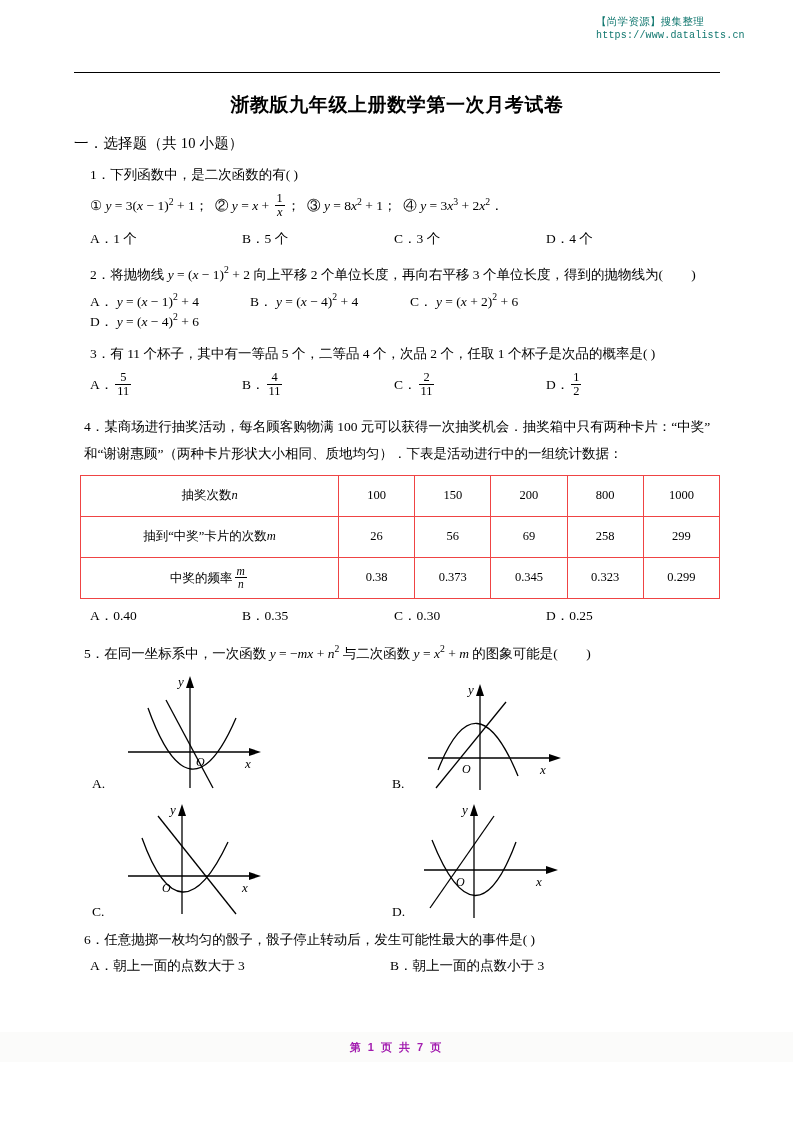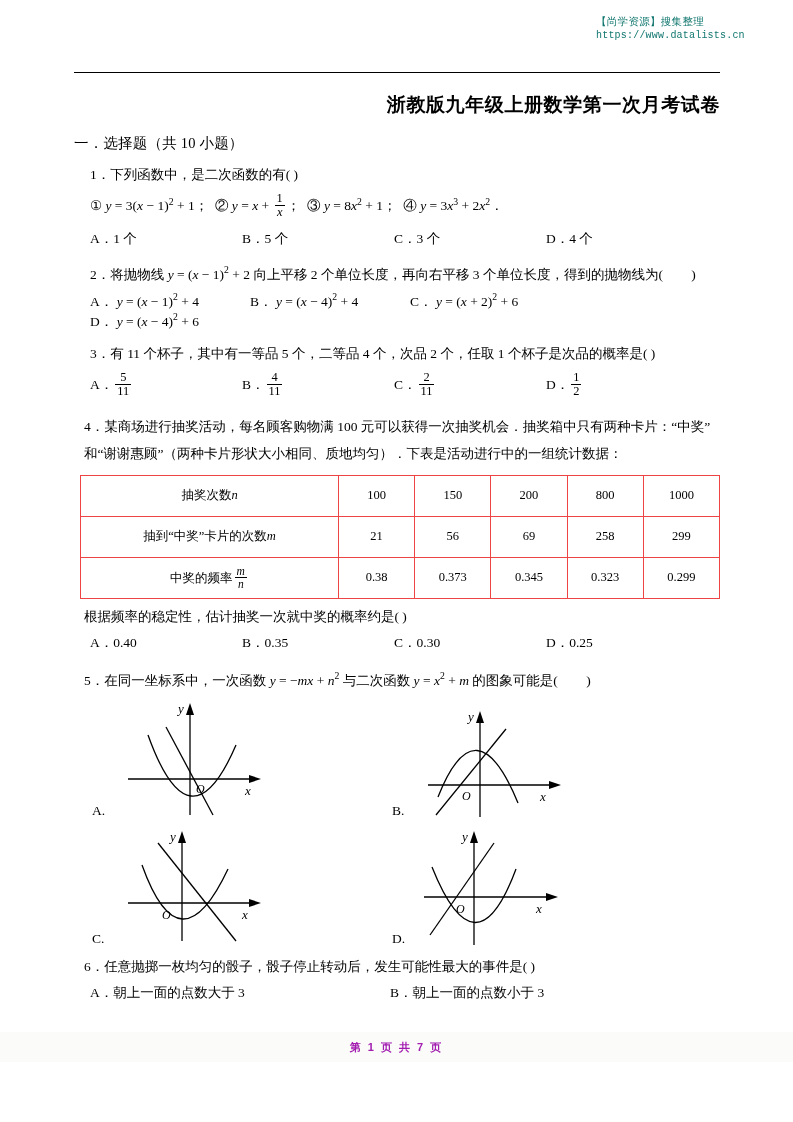--- a/index.html
+++ b/index.html
@@ -56,21 +56,21 @@
 
   
   .content {
     position: absolute;
     top: 92px;
     left: 74px;
     width: 646px;
   }
 
   .doc-title {
-    text-align: right;
+    text-align: center;
     font-size: 19px;
     font-weight: bold;
     letter-spacing: .6px;
     margin: 0 0 16px 0;
     font-family: "Liberation Serif", "DejaVu Serif", serif;
   }
 
   .section-head {
     font-size: 14.5px;
     font-weight: normal;
@@ -235,38 +235,37 @@
           <tr>
         <td class="rowhead">抽奖次数<span class="mi">n</span></td>
         <td>100</td>
         <td>150</td>
         <td>200</td>
         <td>800</td>
         <td>1000</td>
       </tr>
       <tr>
         <td class="rowhead">抽到“中奖”卡片的次数<span class="mi">m</span></td>
-        <td>21</td>
+        <td>26</td>
         <td>56</td>
         <td>69</td>
         <td>258</td>
         <td>299</td>
       </tr>
       <tr>
         <td class="rowhead">中奖的频率<span class="frac"><span class="num"><span class="mi">m</span></span><span class="den"><span class="mi">n</span></span></span></td>
         <td>0.38</td>
         <td>0.373</td>
         <td>0.345</td>
         <td>0.323</td>
         <td>0.299</td>
       </tr>
     </tbody>
       </table>
 
-    <div class="q" style="padding-left:10px;">根据频率的稳定性，估计抽奖一次就中奖的概率约是(          )</div>
     <div class="opts four" style="padding-left:16px;margin-bottom:16px;">
       <span class="opt">A．0.40</span><span class="opt">B．0.35</span><span class="opt">C．0.30</span><span class="opt">D．0.25</span>
     </div>
 
     <div class="q q-stem" style="padding-left:10px;">
       <span>5．</span>在同一坐标系中，一次函数&nbsp;<span class="mi">y</span>&nbsp;=&nbsp;−<span class="mi">mx</span>&nbsp;+&nbsp;<span class="mi">n</span><sup class="pwn">2</sup> 与二次函数&nbsp;<span class="mi">y</span>&nbsp;=&nbsp;<span class="mi">x</span><sup class="pwn">2</sup>&nbsp;+&nbsp;<span class="mi">m</span> 的图象可能是(<span class="blankparen">&nbsp;&nbsp;&nbsp;&nbsp;&nbsp;&nbsp;</span>)
     </div>
 
     <div class="fig-row">
       <div class="fig-cell">

